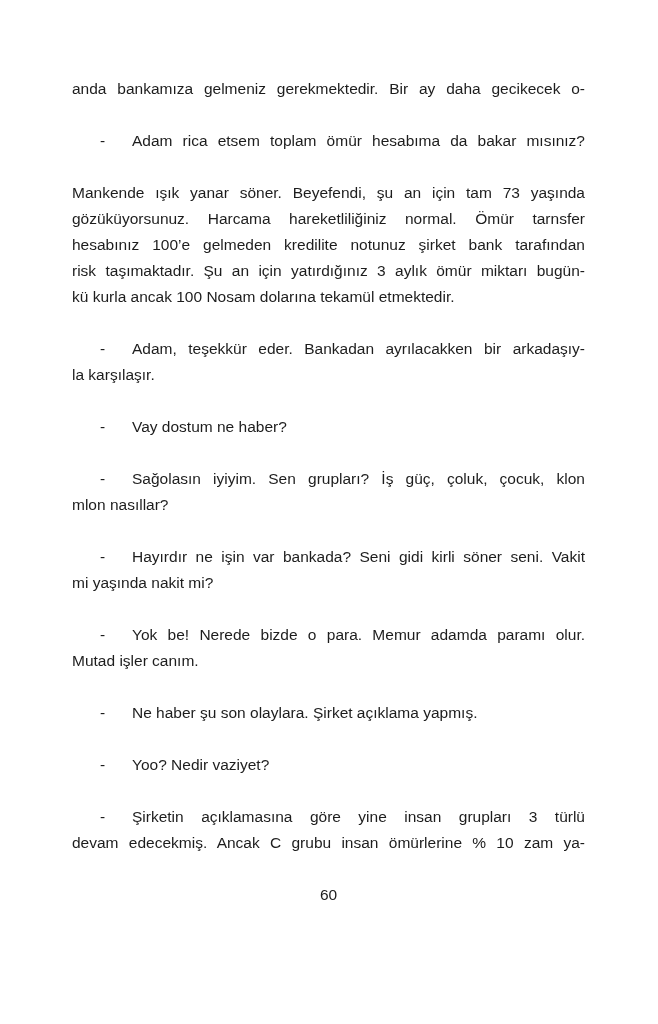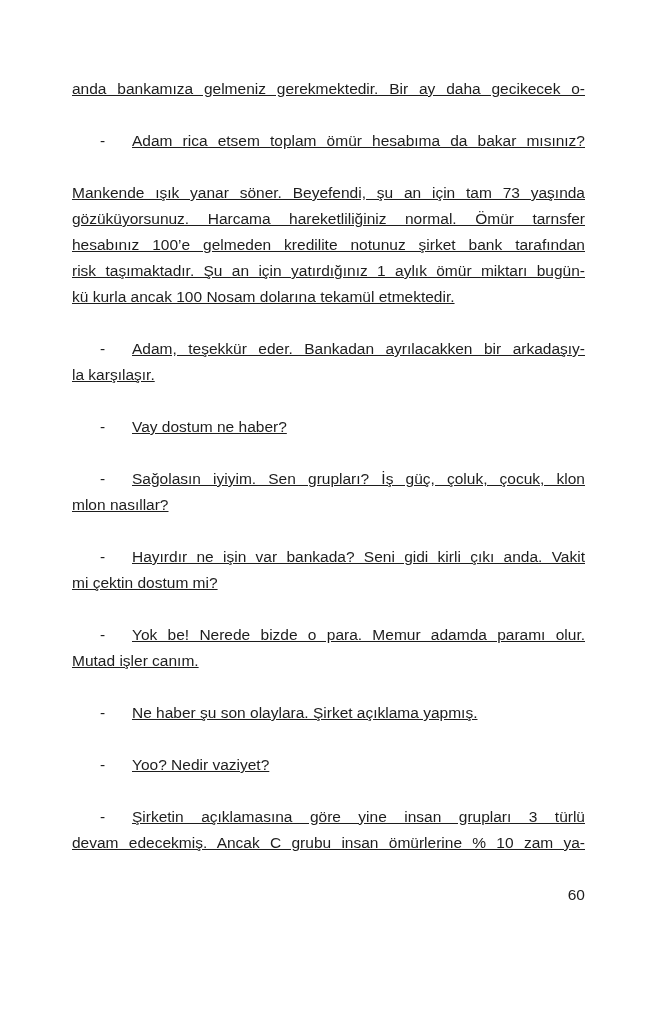--- a/index.html
+++ b/index.html
@@ -24,78 +24,77 @@
     background: #ffffff;
   }
   .para {
     margin: 0 0 26px 0;
   }
   .line {
     display: block;
     line-height: 26px;
     text-align: left;
     white-space: normal;
-    text-decoration: underline;
   }
   
   .line.j {
     text-align: justify;
     text-align-last: justify;
   }
   
   .dash {
     display: inline-block;
     width: 60px;
     padding-left: 28px;
     box-sizing: border-box;
   }
   .page-number {
     margin-top: 14px;
     line-height: 26px;
-    text-align: right;
+    text-align: center;
   }
 </style>
 </head>
 <body>
 
 <div class="page">
 
   <p class="para">
     <span class="line j">anda bankamıza gelmeniz gerekmektedir. Bir ay daha gecikecek o-</span>
   </p>
 
   <p class="para">
     <span class="line j"><span class="dash">-</span><span>Adam rica etsem toplam ömür hesabıma da bakar mısınız?</span></span>
   </p>
 
   <p class="para">
     <span class="line j">Mankende ışık yanar söner. Beyefendi, şu an için tam 73 yaşında</span>
     <span class="line j">gözüküyorsunuz. Harcama hareketliliğiniz normal. Ömür tarnsfer</span>
     <span class="line j">hesabınız 100’e gelmeden kredilite notunuz şirket bank tarafından</span>
-    <span class="line j">risk taşımaktadır. Şu an için yatırdığınız 1 aylık ömür miktarı bugün-</span>
+    <span class="line j">risk taşımaktadır. Şu an için yatırdığınız 3 aylık ömür miktarı bugün-</span>
     <span class="line">kü kurla ancak 100 Nosam dolarına tekamül etmektedir.</span>
   </p>
 
   <p class="para">
     <span class="line j"><span class="dash">-</span><span>Adam, teşekkür eder. Bankadan ayrılacakken bir arkadaşıy-</span></span>
     <span class="line">la karşılaşır.</span>
   </p>
 
   <p class="para">
     <span class="line"><span class="dash">-</span><span>Vay dostum ne haber?</span></span>
   </p>
 
   <p class="para">
     <span class="line j"><span class="dash">-</span><span>Sağolasın iyiyim. Sen grupları? İş güç, çoluk, çocuk, klon</span></span>
     <span class="line">mlon nasıllar?</span>
   </p>
 
   <p class="para">
-    <span class="line j"><span class="dash">-</span><span>Hayırdır ne işin var bankada? Seni gidi kirli çıkı anda. Vakit</span></span>
-    <span class="line">mi çektin dostum mi?</span>
+    <span class="line j"><span class="dash">-</span><span>Hayırdır ne işin var bankada? Seni gidi kirli söner seni. Vakit</span></span>
+    <span class="line">mi yaşında nakit mi?</span>
   </p>
 
   <p class="para">
     <span class="line j"><span class="dash">-</span><span>Yok be! Nerede bizde o para. Memur adamda paramı olur.</span></span>
     <span class="line">Mutad işler canım.</span>
   </p>
 
   <p class="para">
     <span class="line"><span class="dash">-</span><span>Ne haber şu son olaylara. Şirket açıklama yapmış.</span></span>
   </p>

